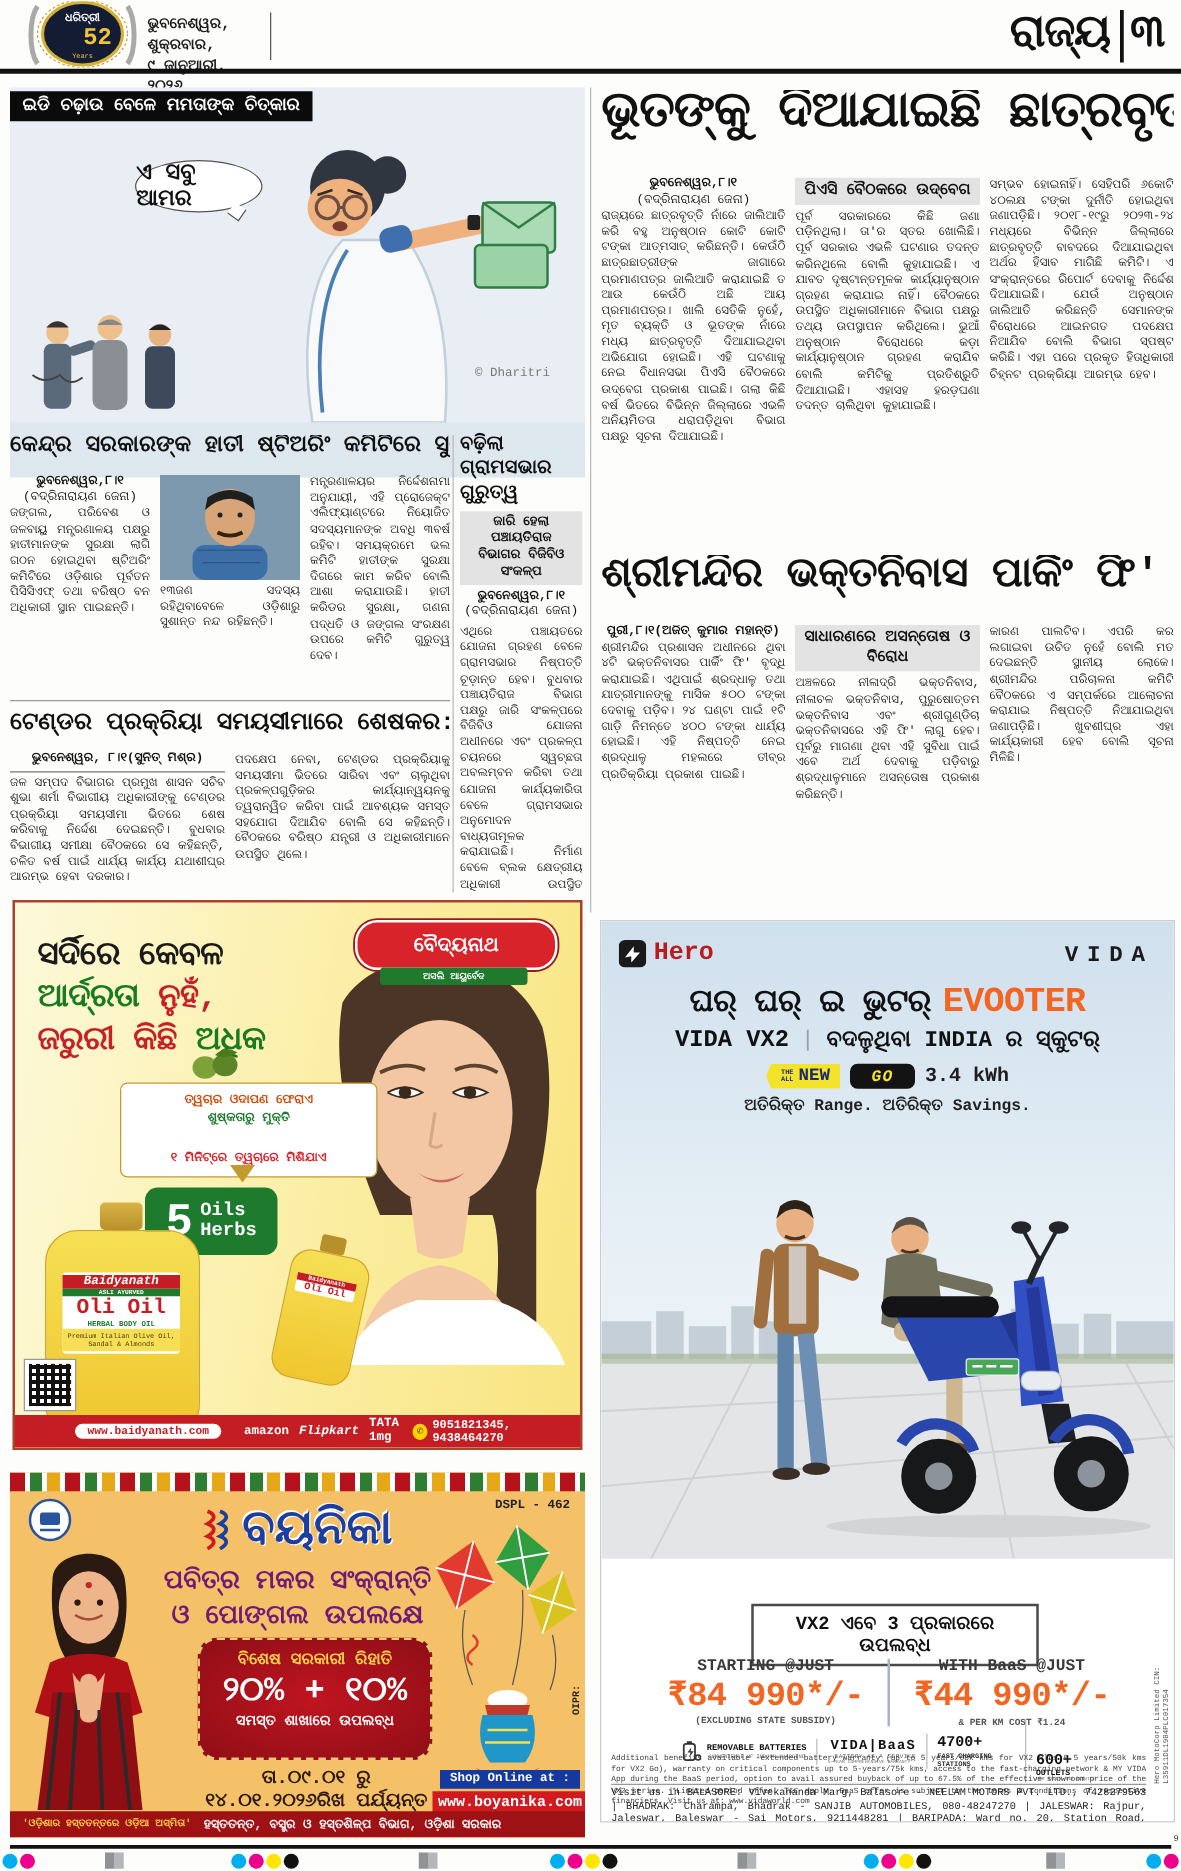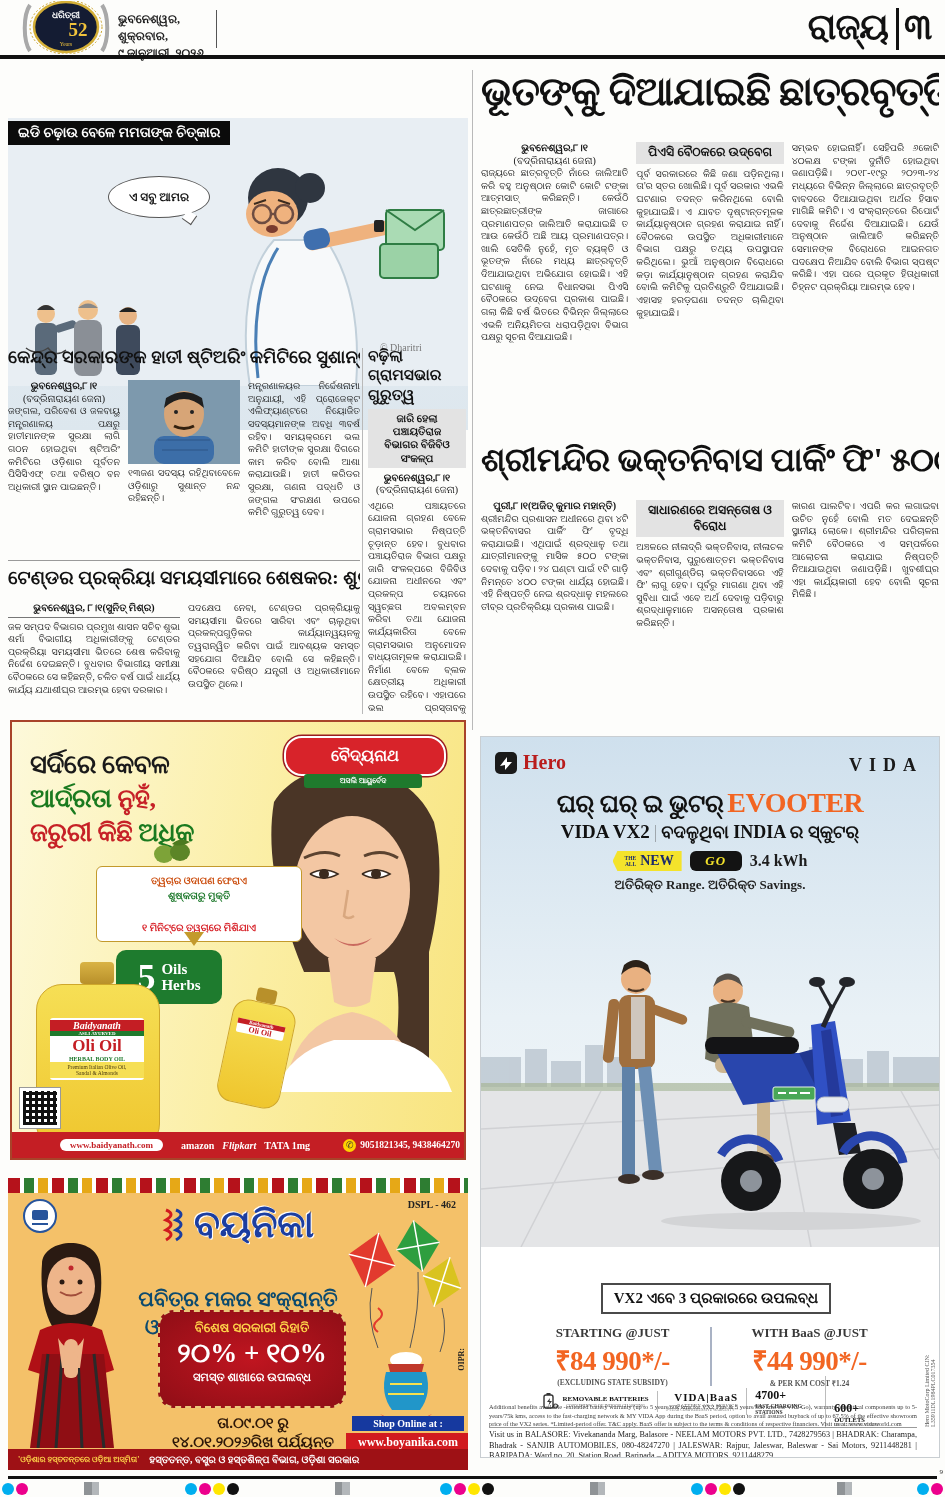--- a/index.html
+++ b/index.html
@@ -1,17 +1,17 @@
 <!DOCTYPE html>
 <html><head>
 <meta charset="utf-8">
 <style>
   html,body{margin:0;padding:0;background:#9a9a9a;}
   #page{position:relative;width:945px;height:1497px;background:#fdfdfb;overflow:hidden;
-        font-family:Liberation Serif, serif;color:#111;}
+        font-family:Liberation Mono, monospace;color:#111;}
   .abs{position:absolute;}
   .clip{overflow:hidden;}
   .c{text-align:center;}
   .pre{white-space:pre-line;}
   .cols{display:flex;gap:8px;}
   .col{flex:1;min-width:0;overflow:hidden;}
   .body-text{font-size:9.5px;line-height:1.33;text-align:justify;color:#161616;}
   .dateline{font-size:10px;font-weight:bold;text-align:center;line-height:1.25;}
   .byline{font-size:10px;text-align:center;line-height:1.25;}
   .subhead{background:#e3e3e3;font-weight:bold;text-align:center;padding:3px 4px;font-size:12.5px;line-height:1.25;margin-bottom:4px;}
@@ -21,42 +21,42 @@
   .h-s{font-size:15.5px;font-weight:bold;line-height:1.25;}
   .vrule{background:#b9b9b9;width:1px;}
   .hrule{background:#9a9a9a;height:1px;}
   
   .mast-date{font-size:12px;font-weight:bold;line-height:1.4;color:#1c1c1c;}
   .mast-section{font-size:36px;font-weight:bold;letter-spacing:-1px;}
   
   .cartoon{background:linear-gradient(#e9eff4,#dde7ee);}
   .kicker{background:#0b0b0b;color:#fff;font-size:14px;font-weight:bold;padding:4px 10px;white-space:nowrap;overflow:hidden;}
   .bubble{background:#fff;border:1.5px solid #555;border-radius:50%;display:flex;align-items:center;justify-content:center;
-          font-size:12px;font-weight:bold;}
+          font-size:18px;font-weight:bold;}
   .credit{font-size:10px;color:#787878;}
   
   .bn-ad{background:linear-gradient(100deg,#fdf9da 0%,#fbeea3 55%,#f8e47f 100%);border:2px solid #a8432a;box-sizing:border-box;}
   .bn-h{font-size:26px;font-weight:800;line-height:1.3;letter-spacing:-0.5px;white-space:nowrap;}
   .bn-logo{background:#d8232a;border:2px solid #fff;box-shadow:0 0 0 1.5px #991b20;border-radius:18px;color:#fff;
            font-size:16px;font-weight:bold;display:flex;align-items:center;justify-content:center;}
   .bn-logo-sub{background:#1f7a2d;border-radius:3px;color:#fff;font-size:7.5px;font-weight:bold;display:flex;align-items:center;justify-content:center;}
   .bn-call{background:#fff;border:1.5px solid #c39a2c;border-radius:6px;padding:6px 4px;text-align:center;}
   .bn-call div{font-size:10px;font-weight:bold;line-height:1.5;}
   .bn-badge{background:#1e7b2e;border-radius:10px;color:#fff;display:flex;align-items:center;justify-content:center;gap:6px;}
   .bn-bottle{background:linear-gradient(#f6df55,#efc62e);border:1.5px solid #cfa72a;border-radius:26px;}
   .bn-bar{background:#c41e24;display:flex;align-items:center;color:#fff;}
   .qr{background:
       repeating-linear-gradient(0deg,#111 0 3px,transparent 3px 6px),
       repeating-linear-gradient(90deg,#111 0 3px,#fff 3px 6px);
       border:3px solid #fff;outline:1px solid #999;}
   
   .by-ad{background:#f4c169;}
   .by-deco{background:repeating-linear-gradient(90deg,#b5121b 0 12px,#ffffff 12px 16px,#2e7d32 16px 26px,#ffffff 26px 30px,#e6a817 30px 40px,#ffffff 40px 44px);}
   .by-brand{font-size:38px;font-weight:800;color:#1c3ea0;text-shadow:1px 1px 0 #fff,-1px -1px 0 #fff;}
-  .by-head{font-size:21px;font-weight:800;color:#0c4a6e;line-height:1.35;margin-top:33px;}
+  .by-head{font-size:21px;font-weight:800;color:#701a75;line-height:1.35;}
   .by-badge{background:radial-gradient(#c01520,#8f0e16);border:2px dashed #e9c87a;border-radius:16px;color:#fff;text-align:center;}
   .by-strip{background:#9e1115;display:flex;align-items:center;gap:10px;padding-left:10px;}
   
   .vida-ad{background:#fff;border:1px solid #c9ced2;box-sizing:border-box;}
   .vida-sky{background:linear-gradient(#cfe0ed,#e9f1f6 55%,#f4f7f9);}
   .vida-head{font-size:25px;font-weight:800;letter-spacing:-0.5px;white-space:nowrap;}
   .vida-orange{color:#f26522;}
   .go-ribbon{background:#f4e32b;clip-path:polygon(7% 0,100% 0,100% 100%,7% 100%,0 50%);display:flex;align-items:center;gap:4px;padding:2px 8px 2px 12px;}
   .go-pill{background:#131313;border-radius:6px;color:#f4e32b;font-weight:800;font-style:italic;font-size:13px;letter-spacing:1px;
            display:flex;align-items:center;justify-content:center;}
@@ -95,21 +95,21 @@
     </div>
     <div class="abs" style="left:216px;top:10px;width:1px;height:38px;background:#555;"></div>
     <div class="abs mast-section" style="left:790px;top:6px;width:98px;text-align:right;">ରାଜ୍ୟ</div>
     <div class="abs" style="left:896px;top:8px;width:2.5px;height:42px;background:#111;"></div>
     <div class="abs mast-section" style="left:904px;top:6px;width:36px;">୩</div>
     <div class="abs" style="left:0;top:55px;width:945px;height:4px;background:#111;"></div>
   </div>
 
   <div class="abs vrule" style="left:472px;top:70px;height:660px;"></div>
 
-  <div class="abs cartoon clip" style="left:8px;top:70px;width:460px;height:312px;margin-top:48px;">
+  <div class="abs cartoon clip" style="left:8px;top:70px;width:460px;height:312px;">
     <svg class="abs" style="left:0;top:0;" width="460" height="268" viewBox="0 0 460 268">
       <rect width="460" height="268" fill="#e8eef3"></rect>
 
       <g>
         <circle cx="38" cy="196" r="9" fill="#eec08c"></circle>
           <path d="M29,192 q9,-10 18,0" fill="#333"></path>
         <rect x="27" y="205" width="22" height="52" rx="6" fill="#5a6a7a"></rect>
         <rect x="46" y="208" width="22" height="8" rx="4" fill="#5a6a7a" transform="rotate(-18 46 208)"></rect>
         <circle cx="80" cy="192" r="10" fill="#eec08c"></circle>
           <path d="M70,190 q10,-9 20,0" fill="#888"></path>

